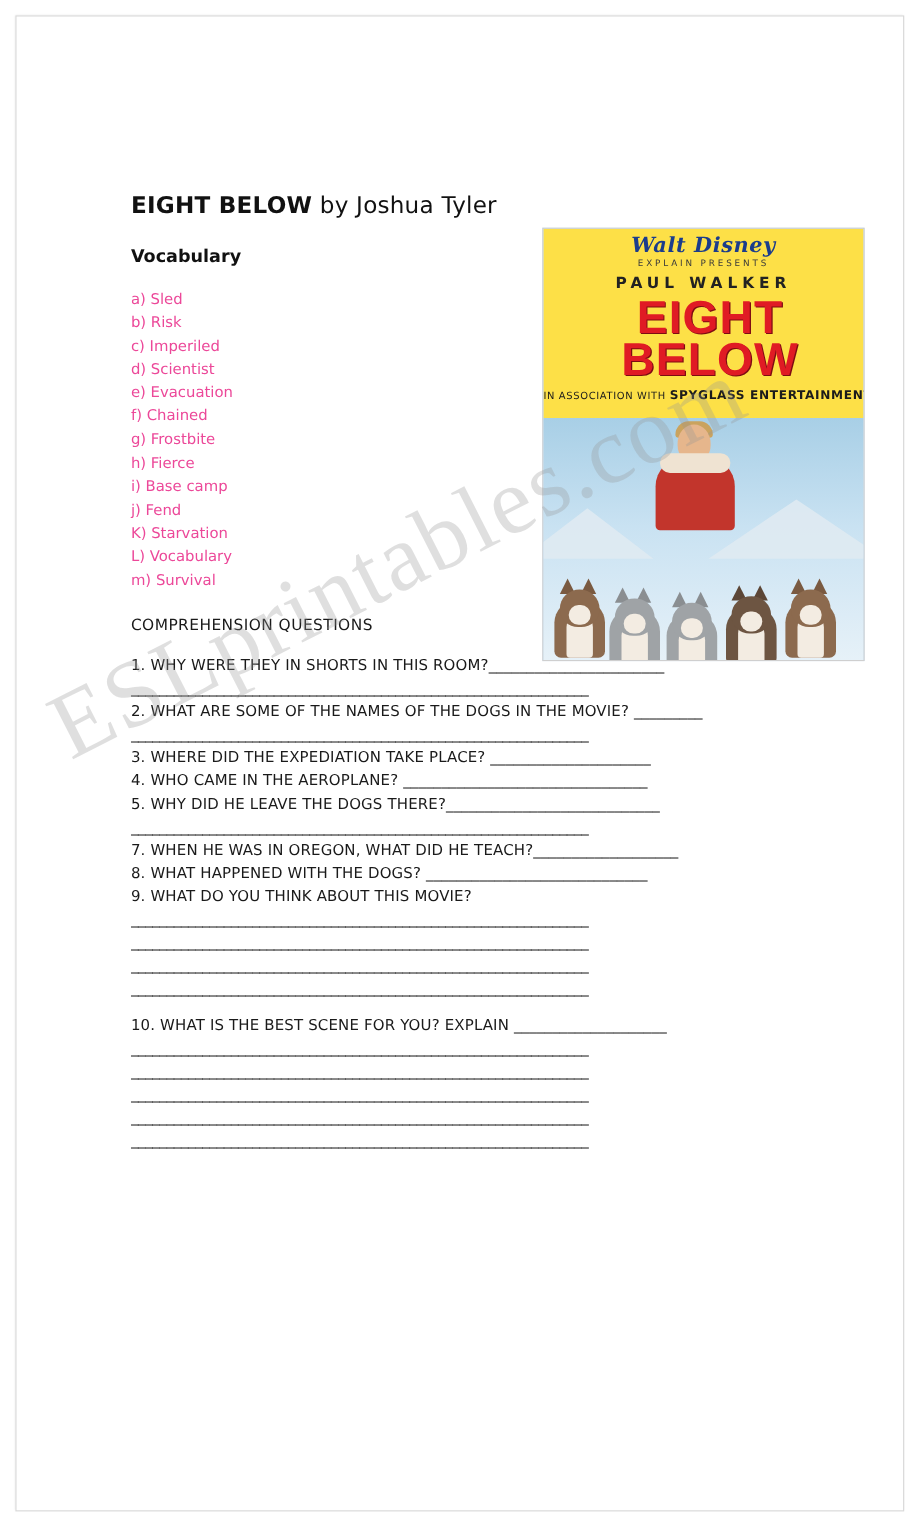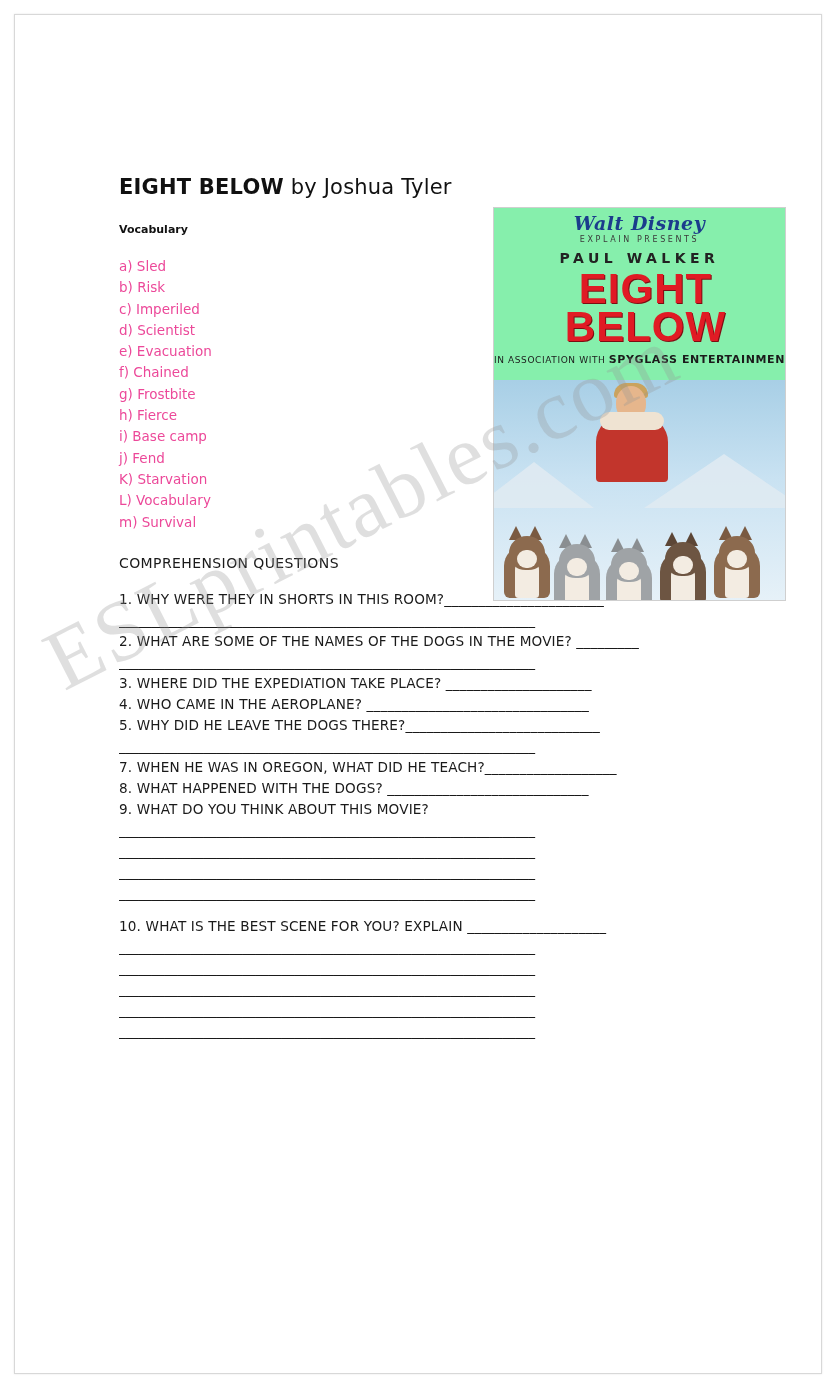--- a/index.html
+++ b/index.html
@@ -46,21 +46,21 @@
   #title-row .strong {
     font-weight: bold;
   }
   #title-row .by {
     font-weight: normal;
   }
 
   
   #vocab-heading {
     margin-top: 24px;
-    font-size: 11px;
+    font-size: 16px;
     font-weight: bold;
     color: #111111;
   }
   #vocab-list {
     margin-top: 20px;
     list-style: none;
     padding: 0;
   }
   #vocab-list li {
     font-size: 13.5px;
@@ -111,21 +111,21 @@
     height: 392px;
     overflow: hidden;
     border: 1px solid #cfcfcf;
     background: #cfe3f2;
   }
   
   #poster-top {
     position: absolute;
     left: 0; top: 0; right: 0;
     height: 172px;
-    background: #86efac;
+    background: #fde047;
   }
   #disney-logo {
     position: absolute;
     left: 50%;
     transform: translateX(-50%);
     top: 4px;
     text-align: center;
     white-space: nowrap;
   }
   #disney-logo .walt {

